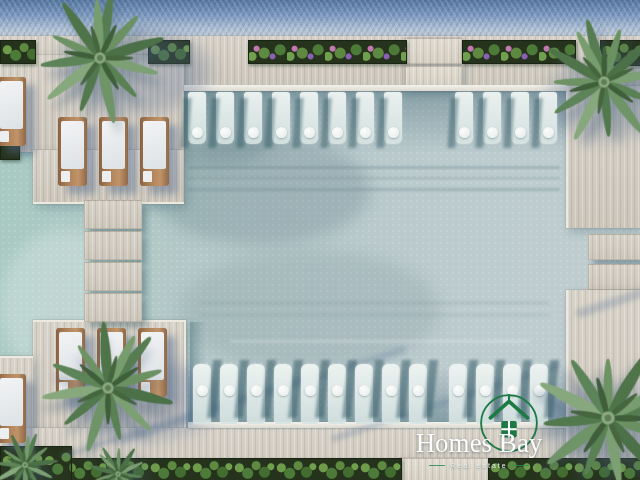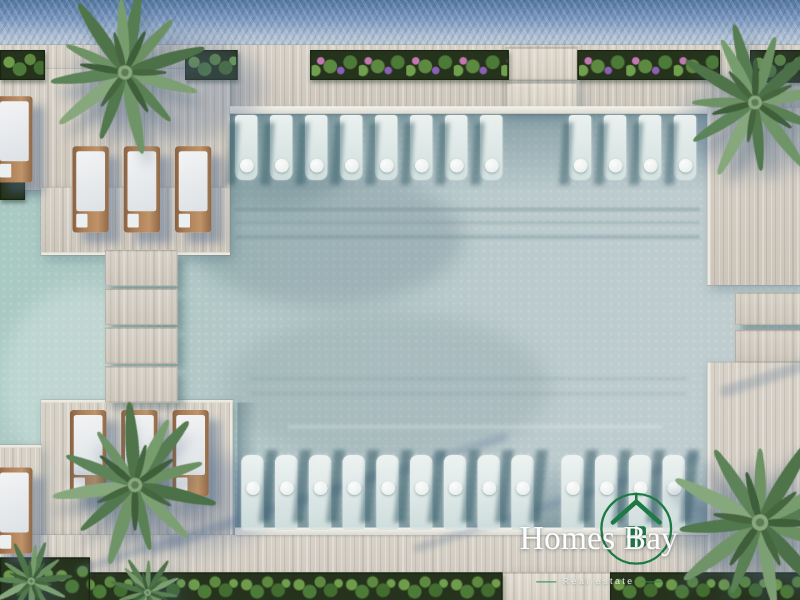--- a/index.html
+++ b/index.html
@@ -72,21 +72,21 @@
     background:linear-gradient(160deg,#f2f3f4,#dde2e6);}
   .dl .foot{position:absolute;left:3px;bottom:4px;width:9px;height:11px;border-radius:1px;
     background:#eceff0;}
 
   
   .palm{position:absolute;filter:drop-shadow(7px 9px 5px rgba(70,95,120,.35));}
 
   
   .logo{position:absolute;left:404px;top:390px;width:160px;height:86px;}
   .logo-icon{position:absolute;left:74px;top:0;width:62px;height:62px;}
-  .logo-brand{position:absolute;left:0;top:25px;width:150px;text-align:center;
+  .logo-brand{position:absolute;left:0;top:38px;width:150px;text-align:center;
     font-family:"Liberation Serif",serif;font-size:27px;color:#fdfdfd;
     text-shadow:0 1px 3px rgba(40,60,70,.55);white-space:nowrap;}
   .logo-sub{position:absolute;left:0;top:72px;width:150px;display:flex;align-items:center;
     justify-content:center;gap:5px;color:#e9efe9;font-size:7px;letter-spacing:2px;
     text-shadow:0 1px 2px rgba(40,60,70,.5);}
   .dash{display:inline-block;width:16px;height:1.5px;background:#2e8b57;opacity:.85;}
 </style>
 </head>
 <body>
 

